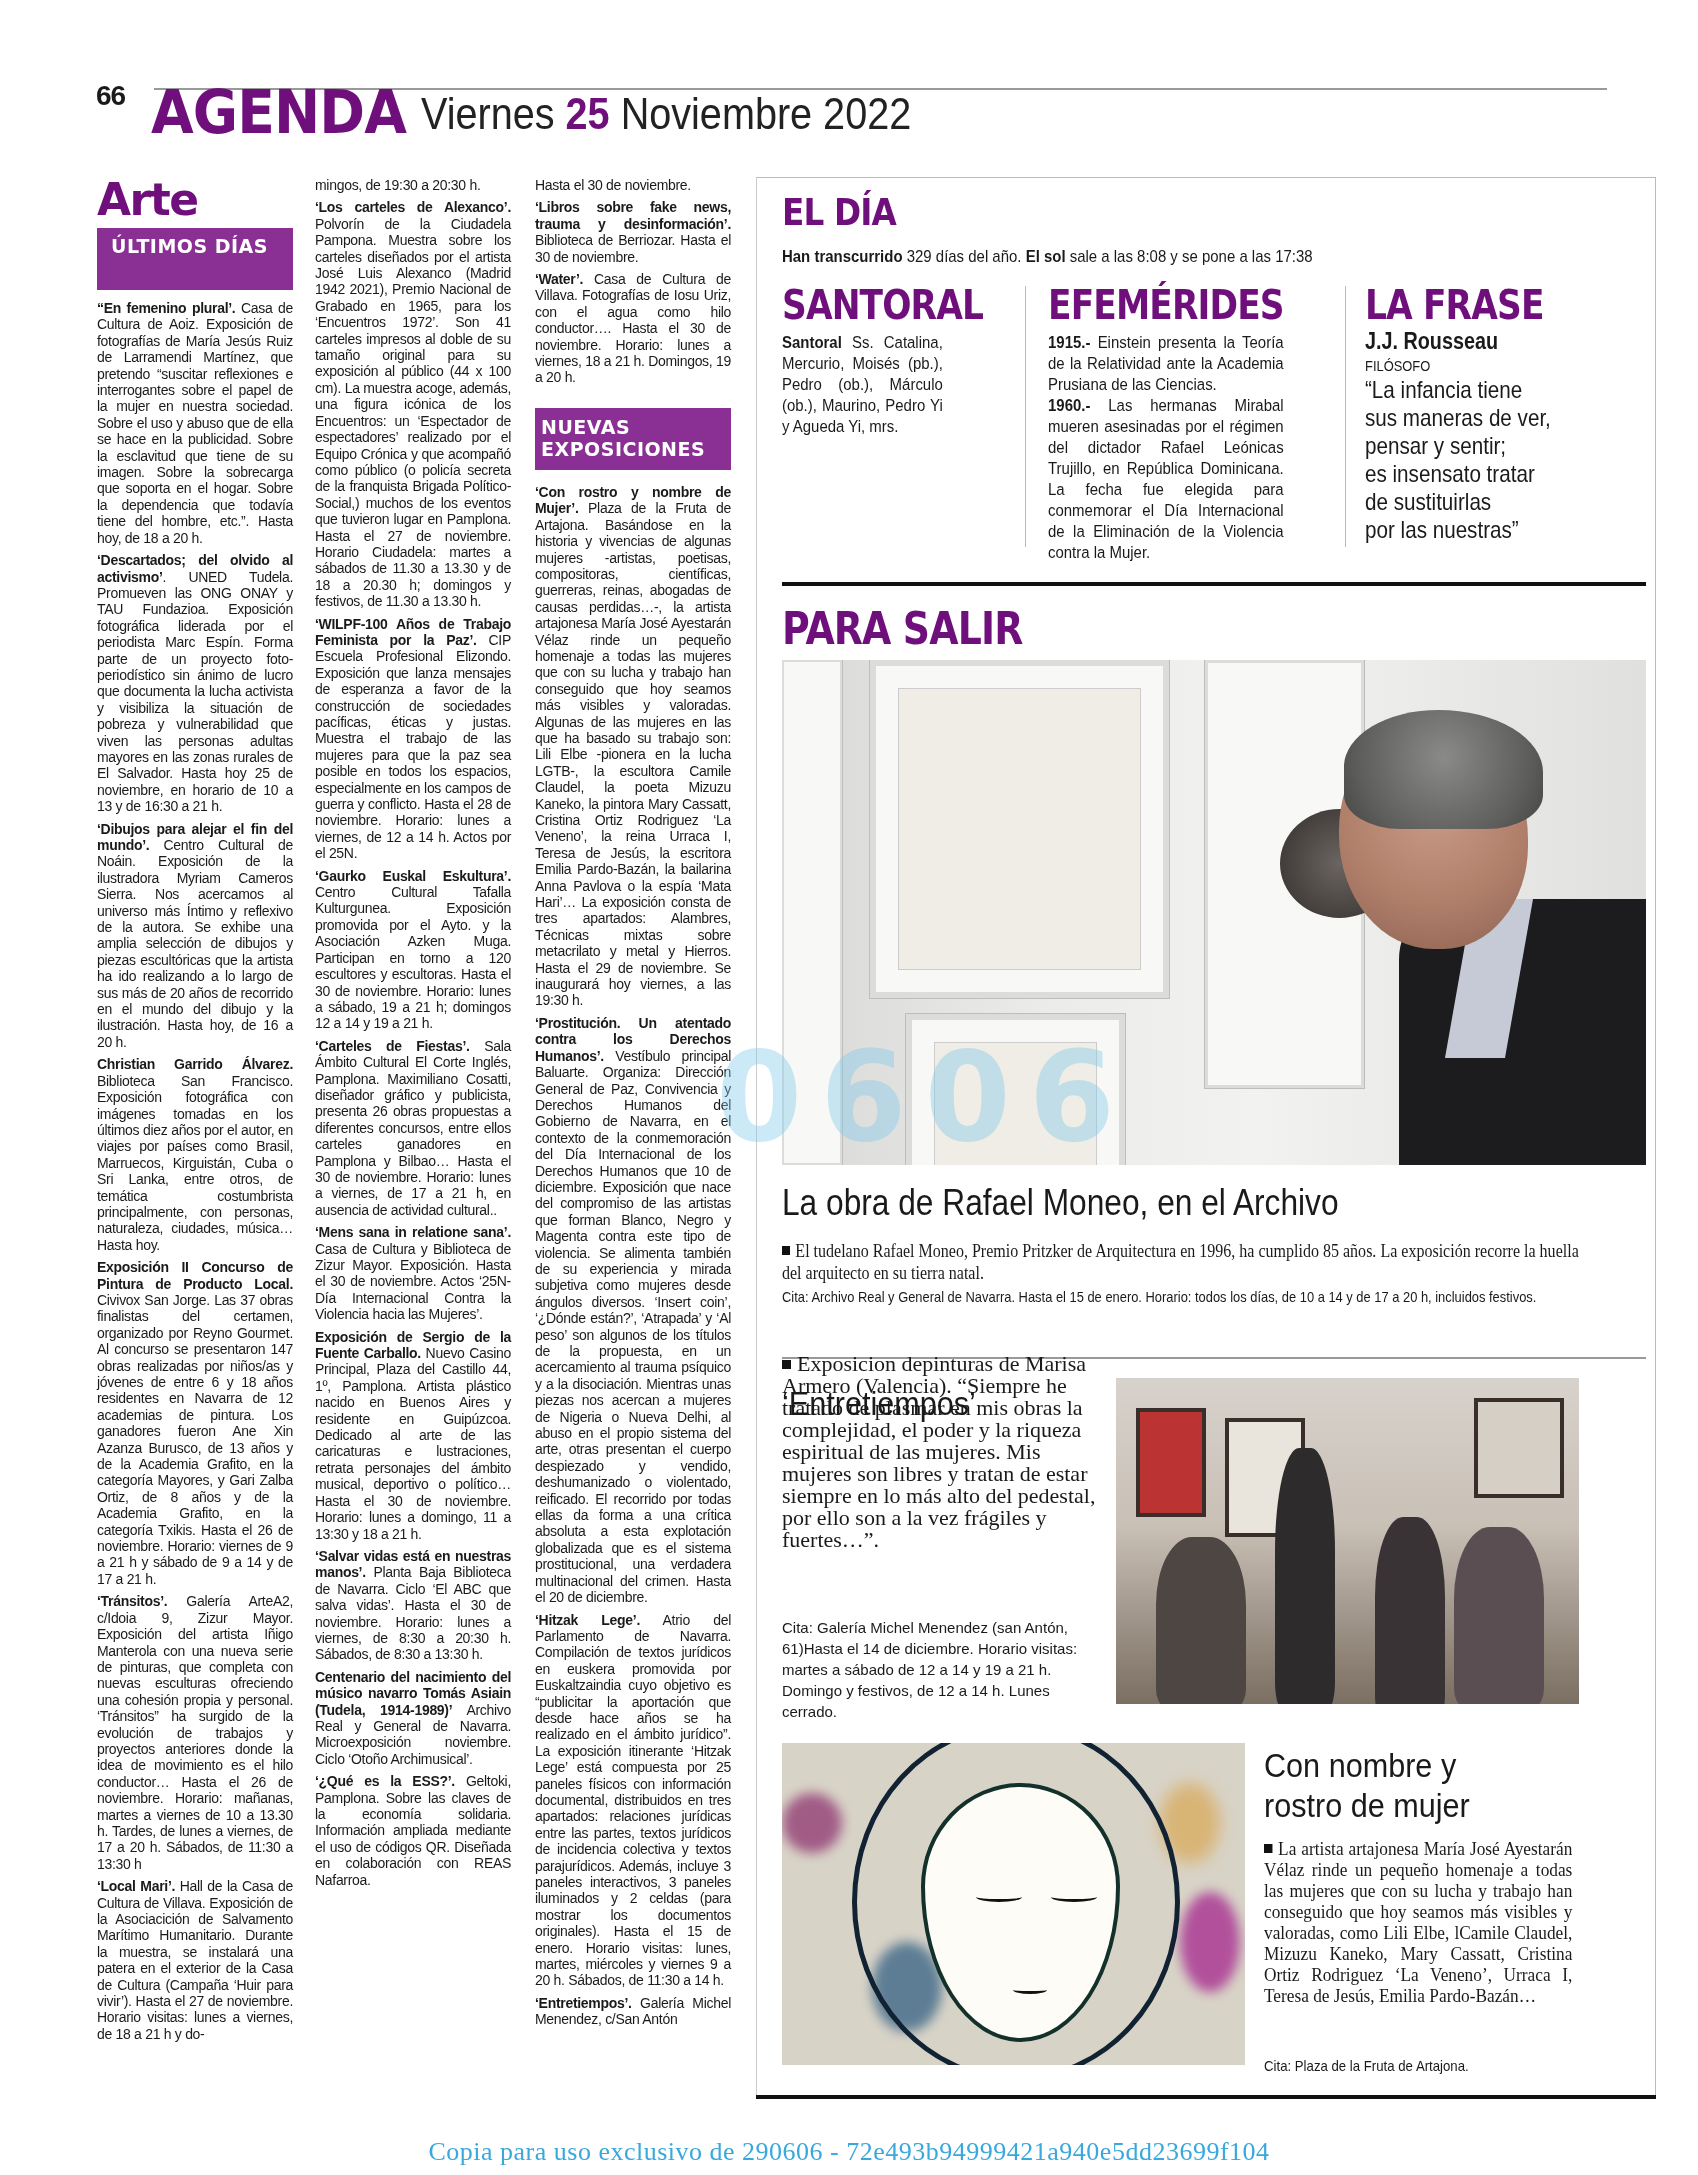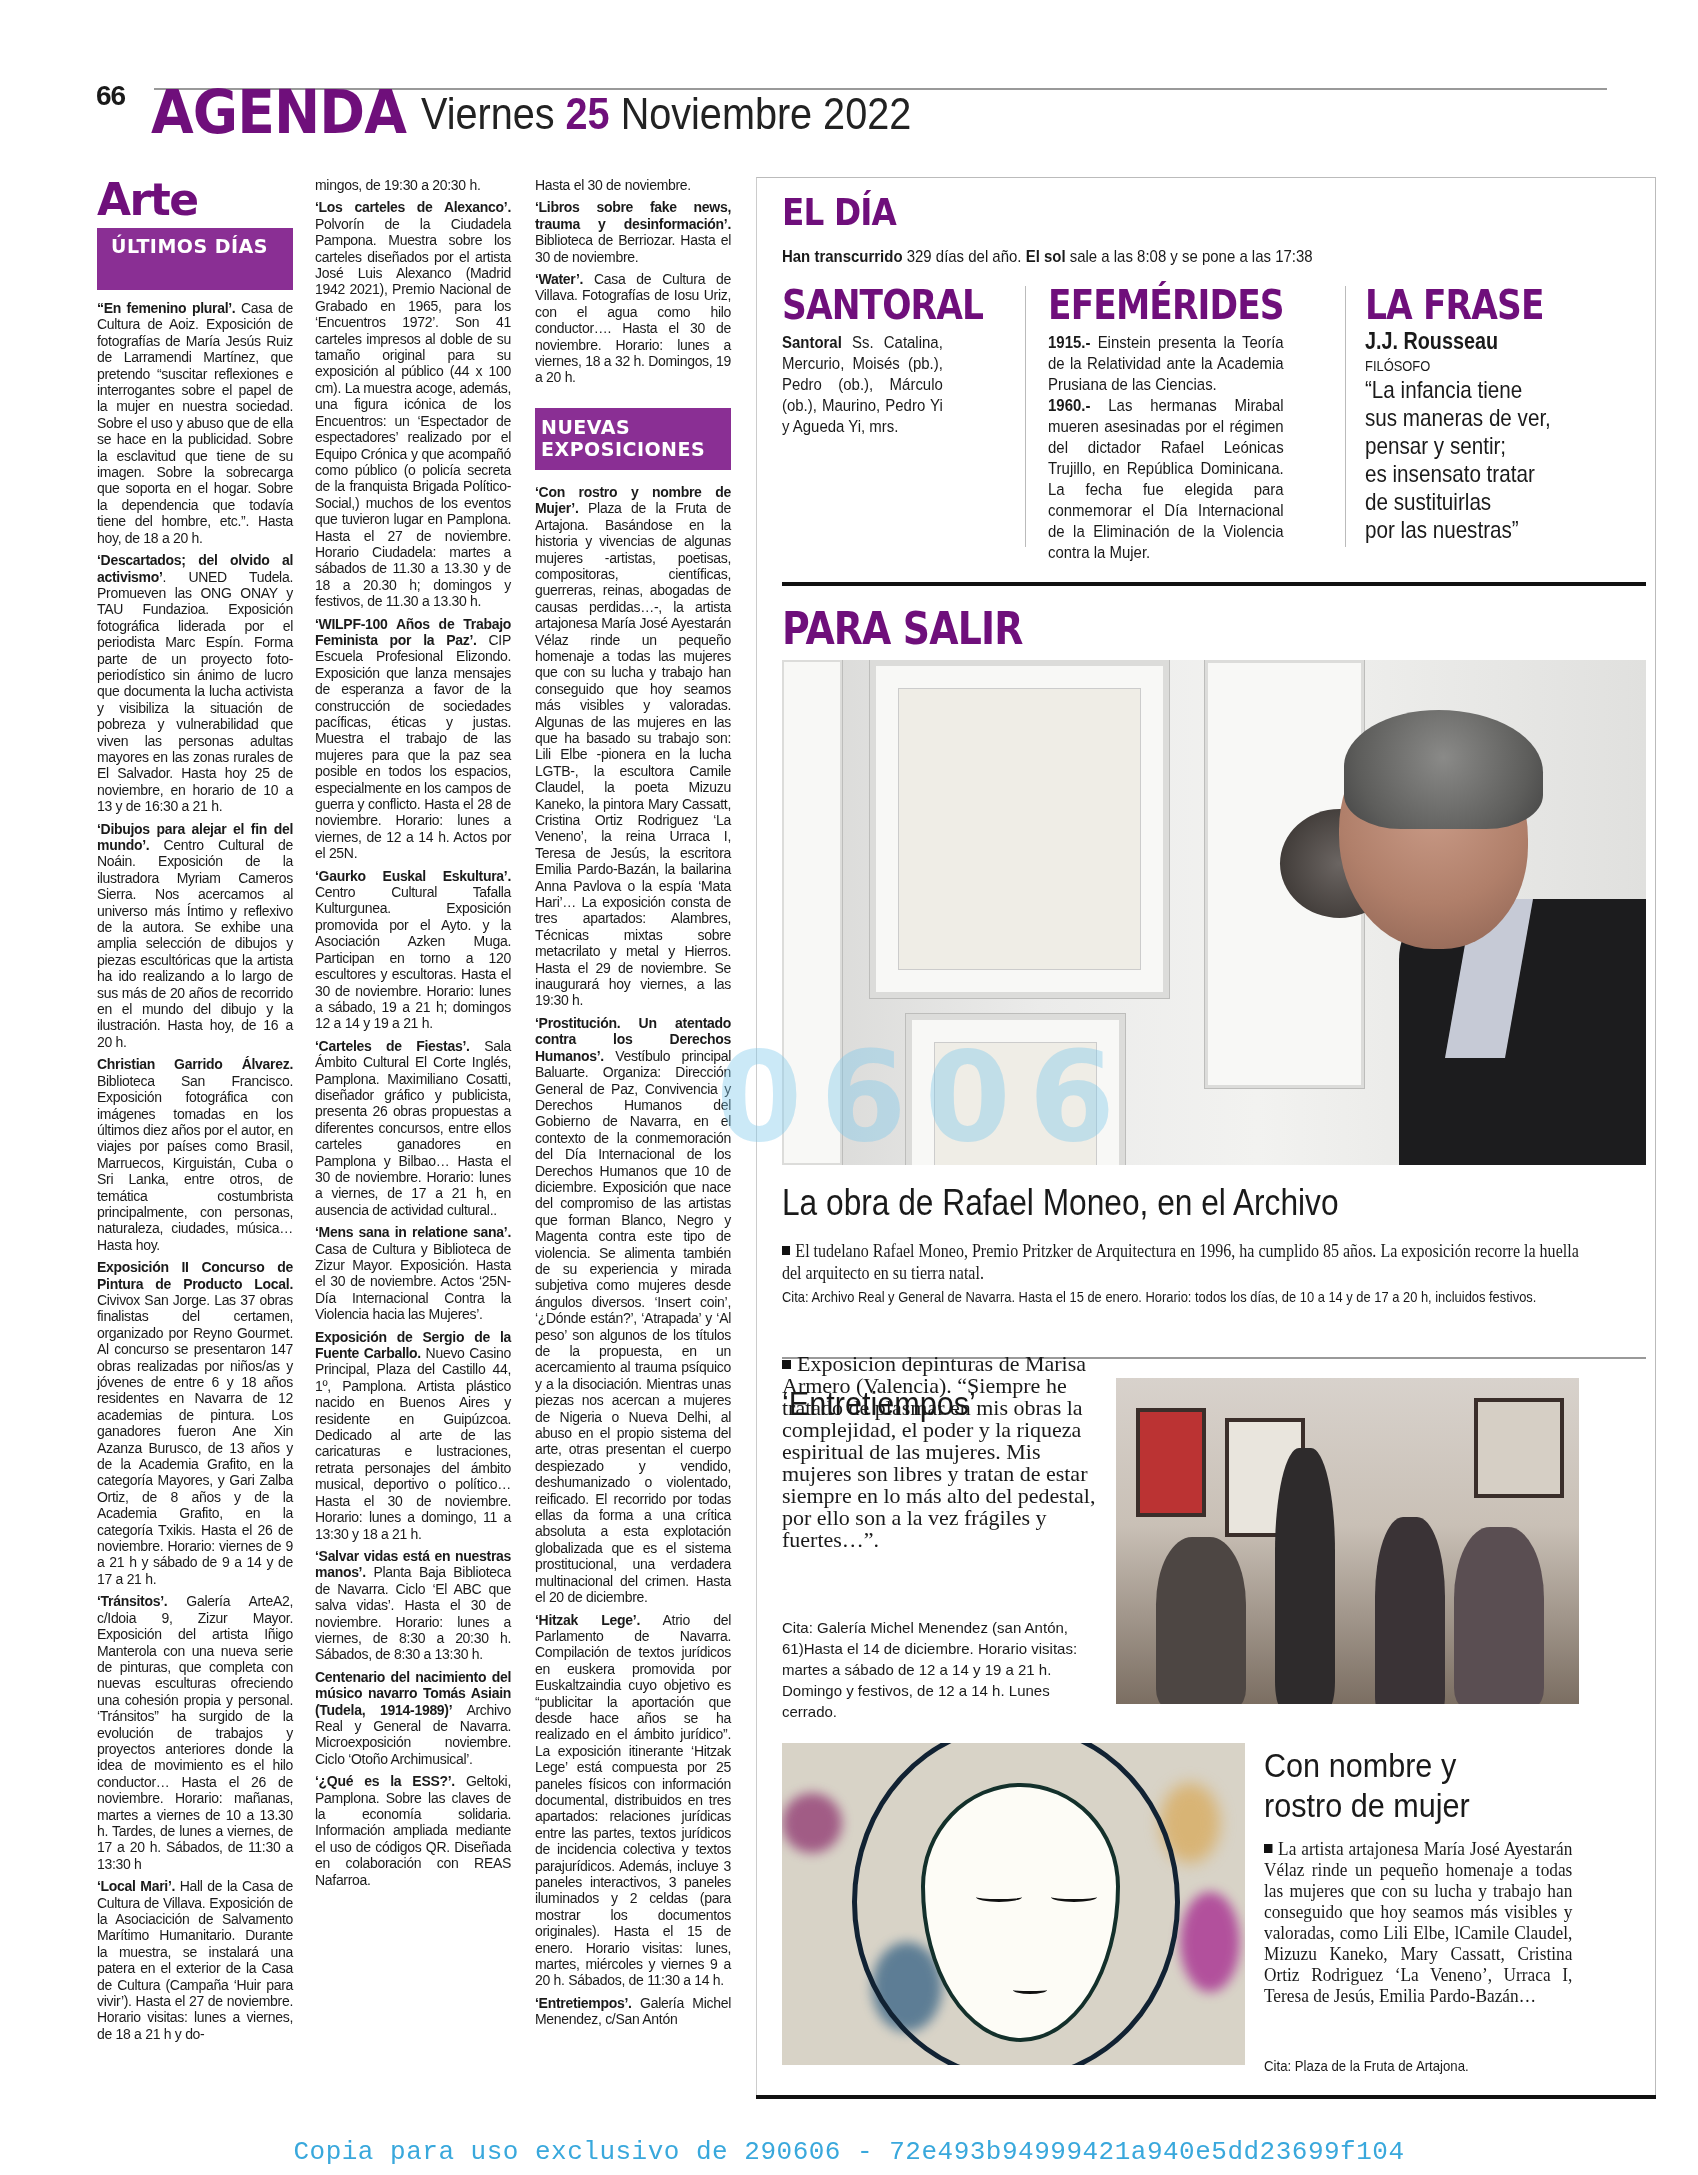--- a/index.html
+++ b/index.html
@@ -91,21 +91,21 @@
   .photo-mujer .splash4 { position: absolute; left: 378px; top: 40px; width: 60px; height: 80px; background: #d9a040; border-radius: 50%; filter: blur(8px); opacity: .6; }
   .eye { position: absolute; width: 46px; height: 10px; border-bottom: 3px solid #111; border-radius: 0 0 50% 50%; }
   .mouth { position: absolute; left: 231px; top: 243px; width: 34px; height: 8px; border-bottom: 3px solid #111; border-radius: 0 0 50% 50%; }
 
   .mujer-title { left: 1264px; top: 1745px; width: 328px; font-size: 34px; line-height: 40px; font-family: "Liberation Sans", sans-serif; transform: scaleX(0.9); transform-origin: left top; white-space: pre-line; }
   .mujer-body { left: 1264px; top: 1839px; width: 328px; font-size: 18.4px; line-height: 21px; font-family: "Liberation Serif", serif; transform: scaleX(0.94); transform-origin: left top; text-align: justify; }
   .mujer-cita { left: 1264px; top: 2057px; font-size: 15px; font-family: "Liberation Sans", sans-serif; transform: scaleX(0.88); transform-origin: left; white-space: nowrap; }
 
   .bullet { display: inline-block; width: 9px; height: 9px; background: #111; margin-right: 6px; vertical-align: 2px; }
 
-  .footer { left: 0; top: 2137px; width: 1698px; text-align: center; font-size: 26px; font-family: Liberation Mono, monospace; color: #39a8dc; letter-spacing: 0.5px; }
+  .footer { left: 0; top: 2137px; width: 1698px; text-align: center; font-size: 26px; font-family: Liberation Serif, serif; color: #39a8dc; letter-spacing: 0.5px; }
 </style>
 </head>
 <body>
 
 <div class="abs header-rule"></div>
 <div class="abs page-num">66</div>
 <div class="abs agenda">AGENDA</div>
 <div class="abs dateline">
   <span>Viernes</span>
   <b>25</b>
@@ -133,21 +133,21 @@
     <div class="entry"><b>‘Mens sana in relatione sana’.</b><span> Casa de Cultura y Biblioteca de Zizur Mayor. Exposición. Hasta el 30 de noviembre. Actos ‘25N-Día Internacional Contra la Violencia hacia las Mujeres’.</span></div>
     <div class="entry"><b>Exposición de Sergio de la Fuente Carballo.</b><span> Nuevo Casino Principal, Plaza del Castillo 44, 1º, Pamplona. Artista plástico nacido en Buenos Aires y residente en Guipúzcoa. Dedicado al arte de las caricaturas e lustraciones, retrata personajes del ámbito musical, deportivo o político… Hasta el 30 de noviembre. Horario: lunes a domingo, 11 a 13:30 y 18 a 21 h.</span></div>
     <div class="entry"><b>‘Salvar vidas está en nuestras manos’.</b><span> Planta Baja Biblioteca de Navarra. Ciclo ‘El ABC que salva vidas’. Hasta el 30 de noviembre. Horario: lunes a viernes, de 8:30 a 20:30 h. Sábados, de 8:30 a 13:30 h.</span></div>
     <div class="entry"><b>Centenario del nacimiento del músico navarro Tomás Asiain (Tudela, 1914-1989)’</b><span> Archivo Real y General de Navarra. Microexposición noviembre. Ciclo ‘Otoño Archimusical’.</span></div>
     <div class="entry"><b>‘¿Qué es la ESS?’.</b><span> Geltoki, Pamplona. Sobre las claves de la economía solidaria. Información ampliada mediante el uso de códigos QR. Diseñada en colaboración con REAS Nafarroa.</span></div>
   </div>
 <div class="col col3">
   <div>
       <div class="entry"><span>Hasta el 30 de noviembre.</span></div>
       <div class="entry"><b>‘Libros sobre fake news, trauma y desinformación’.</b><span> Biblioteca de Berriozar. Hasta el 30 de noviembre.</span></div>
-      <div class="entry"><b>‘Water’.</b><span> Casa de Cultura de Villava. Fotografías de Iosu Uriz, con el agua como hilo conductor…. Hasta el 30 de noviembre. Horario: lunes a viernes, 18 a 32 h. Domingos, 19 a 20 h.</span></div>
+      <div class="entry"><b>‘Water’.</b><span> Casa de Cultura de Villava. Fotografías de Iosu Uriz, con el agua como hilo conductor…. Hasta el 30 de noviembre. Horario: lunes a viernes, 18 a 21 h. Domingos, 19 a 20 h.</span></div>
     </div>
   <div class="section-box nuevas">
     <div>NUEVAS</div>
     <div>EXPOSICIONES</div>
   </div>
   <div>
       <div class="entry"><b>‘Con rostro y nombre de Mujer’.</b><span> Plaza de la Fruta de Artajona. Basándose en la historia y vivencias de algunas mujeres -artistas, poetisas, compositoras, científicas, guerreras, reinas, abogadas de causas perdidas…-, la artista artajonesa María José Ayestarán Vélaz rinde un pequeño homenaje a todas las mujeres que con su lucha y trabajo han conseguido que hoy seamos más visibles y valoradas. Algunas de las mujeres en las que ha basado su trabajo son: Lili Elbe -pionera en la lucha LGTB-, la escultora Camile Claudel, la poeta Mizuzu Kaneko, la pintora Mary Cassatt, Cristina Ortiz Rodriguez ‘La Veneno’, la reina Urraca I, Teresa de Jesús, la escritora Emilia Pardo-Bazán, la bailarina Anna Pavlova o la espía ‘Mata Hari’… La exposición consta de tres apartados: Alambres, Técnicas mixtas sobre metacrilato y metal y Hierros. Hasta el 29 de noviembre. Se inaugurará hoy viernes, a las 19:30 h.</span></div>
       <div class="entry"><b>‘Prostitución. Un atentado contra los Derechos Humanos’.</b><span> Vestíbulo principal Baluarte. Organiza: Dirección General de Paz, Convivencia y Derechos Humanos del Gobierno de Navarra, en el contexto de la conmemoración del Día Internacional de los Derechos Humanos que 10 de diciembre. Exposición que nace del compromiso de las artistas que forman Blanco, Negro y Magenta contra este tipo de violencia. Se alimenta también de su experiencia y mirada subjetiva como mujeres desde ángulos diversos. ‘Insert coin’, ‘¿Dónde están?’, ‘Atrapada’ y ‘Al peso’ son algunos de los títulos de la propuesta, en un acercamiento al trauma psíquico y a la disociación. Mientras unas piezas nos acercan a mujeres de Nigeria o Nueva Delhi, al abuso en el propio sistema del arte, otras presentan el cuerpo despiezado y vendido, deshumanizado o violentado, reificado. El recorrido por todas ellas da forma a una crítica absoluta a esta explotación globalizada que es el sistema prostitucional, una verdadera multinacional del crimen. Hasta el 20 de diciembre.</span></div>
       <div class="entry"><b>‘Hitzak Lege’.</b><span> Atrio del Parlamento de Navarra. Compilación de textos jurídicos en euskera promovida por Euskaltzaindia cuyo objetivo es “publicitar la aportación que desde hace años se ha realizado en el ámbito jurídico”. La exposición itinerante ‘Hitzak Lege’ está compuesta por 25 paneles físicos con información documental, distribuidos en tres apartados: relaciones jurídicas entre las partes, textos jurídicos de incidencia colectiva y textos parajurídicos. Además, incluye 3 paneles interactivos, 3 paneles iluminados y 2 celdas (para mostrar los documentos originales). Hasta el 15 de enero. Horario visitas: lunes, martes, miércoles y viernes 9 a 20 h. Sábados, de 11:30 a 14 h.</span></div>
       <div class="entry"><b>‘Entretiempos’.</b><span> Galería Michel Menendez, c/San Antón</span></div>

